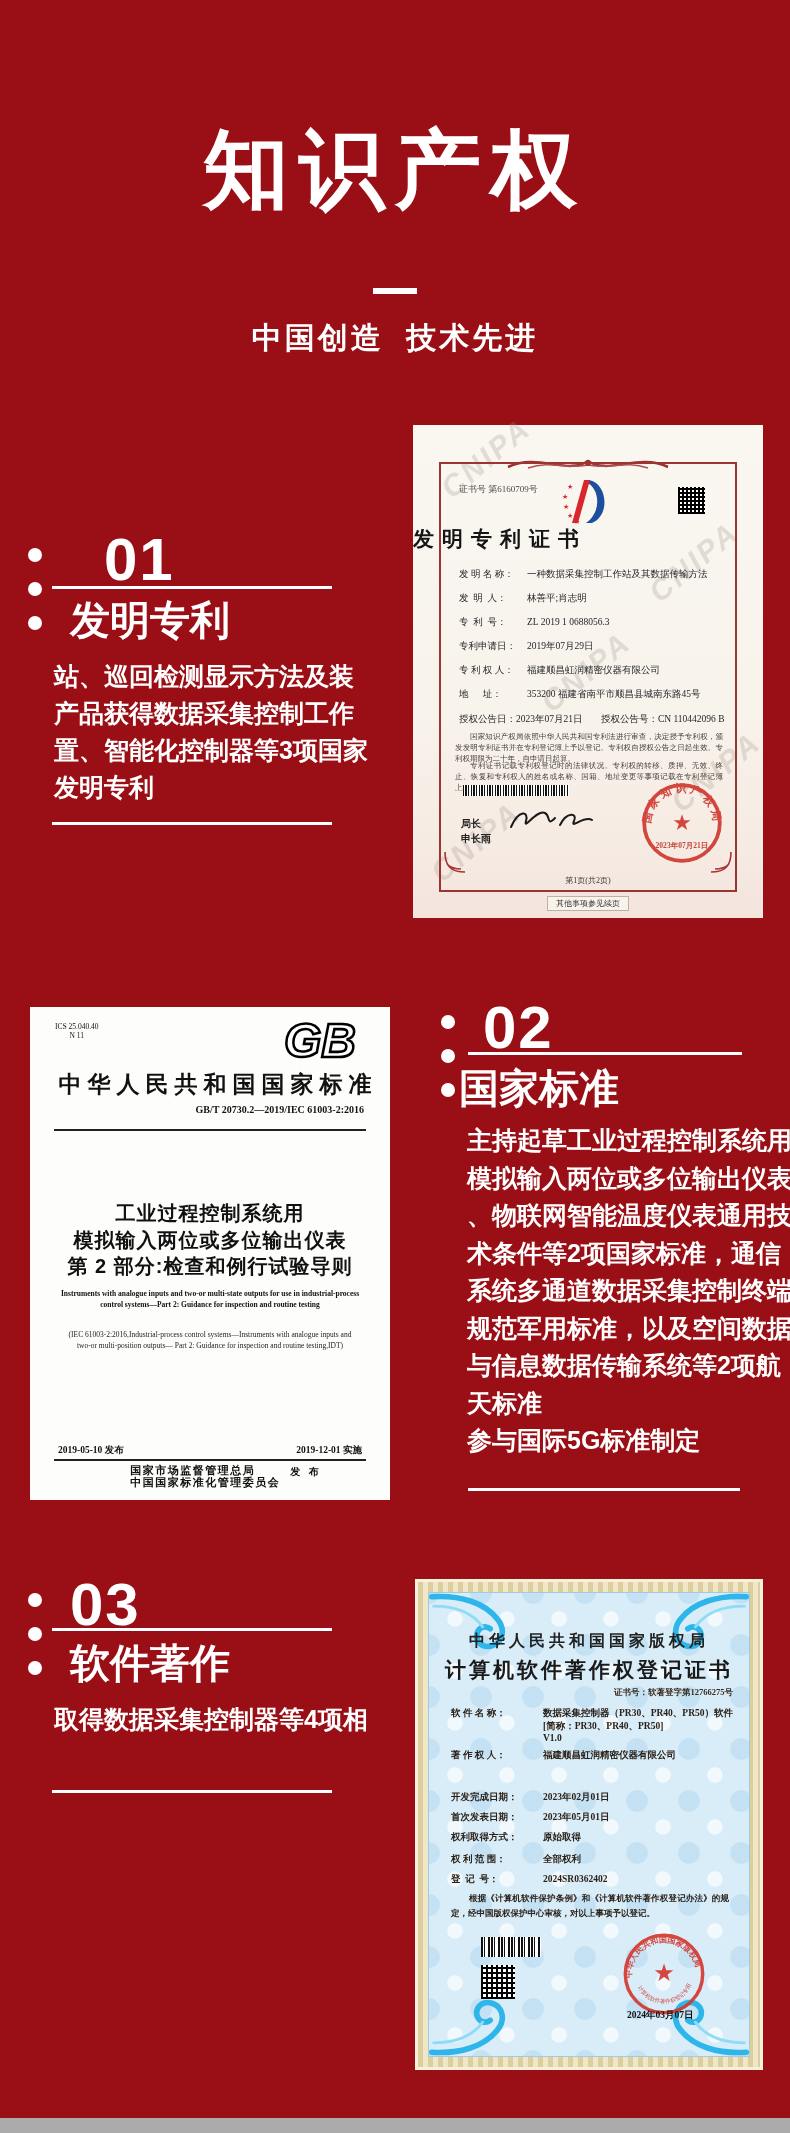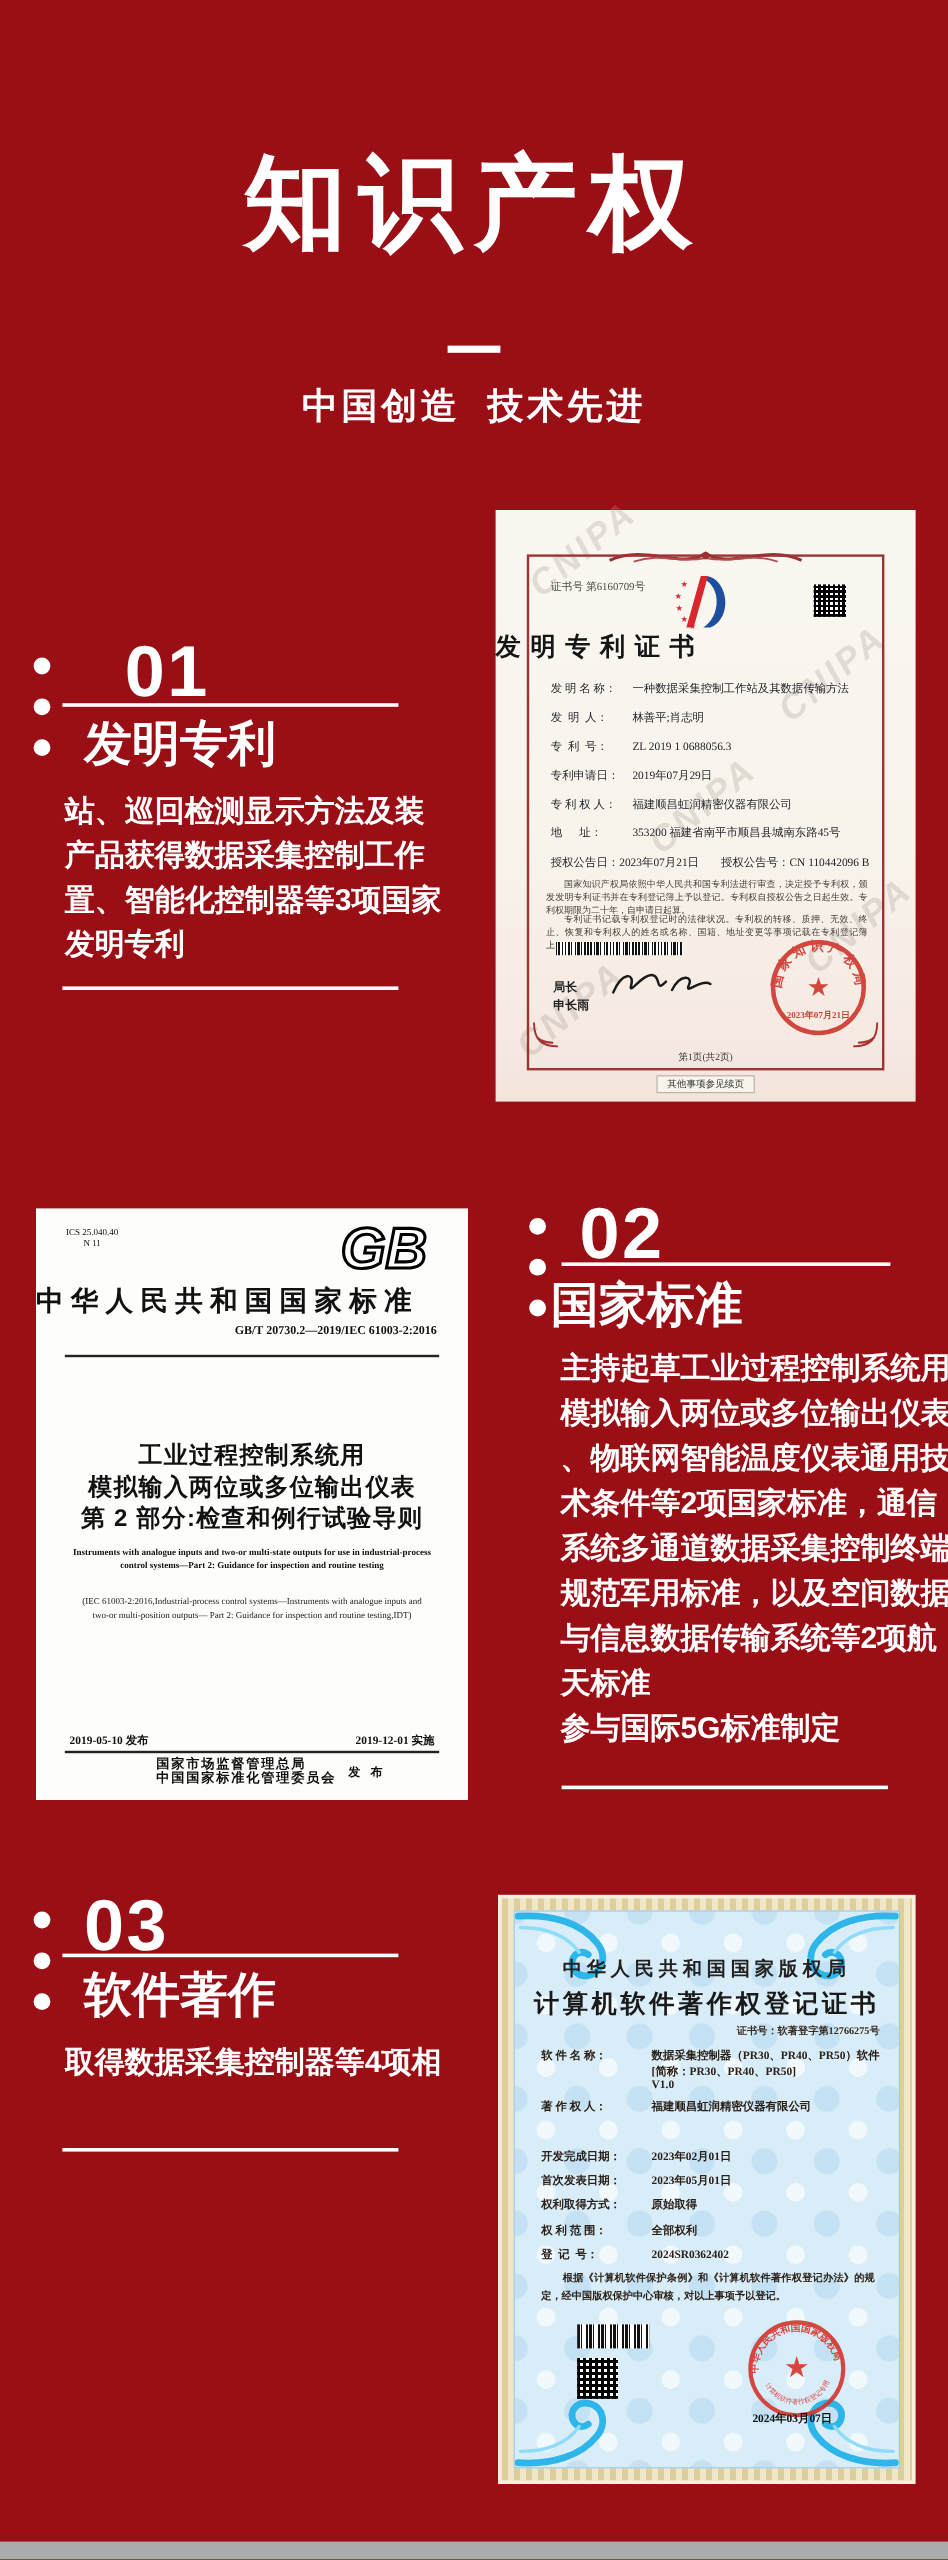--- a/index.html
+++ b/index.html
@@ -44,34 +44,34 @@
   .p-seal{position:absolute;left:227px;top:356px;width:84px;height:84px;opacity:.92;}
   .p-page{position:absolute;left:0;right:0;top:450px;text-align:center;font-size:8px;color:#333;}
   .p-foot{position:absolute;left:50%;transform:translateX(-50%);top:471px;font-size:8px;color:#333;
           border:1px solid #b9b2a6;padding:1px 8px;background:#f8f4ec;white-space:nowrap;}
 
   
   .gb{left:30px;top:1007px;width:360px;height:493px;background:#fdfdfb;
       font-family:"Liberation Serif",serif;color:#111;}
   .gb-ics{position:absolute;left:25px;top:15px;font-size:7.5px;font-weight:400;line-height:9px;text-align:center;}
   .gb-logo{position:absolute;right:28px;top:6px;}
-  .gb-head{position:absolute;left:0;right:0;top:62px;font-size:23px;font-weight:700;
-           letter-spacing:6px;}
+  .gb-head{position:absolute;left:0;right:0;top:62px;text-align:center;font-size:23px;font-weight:700;
+           letter-spacing:6px;padding-left:16px;}
   .gb-no{position:absolute;right:26px;top:97px;font-size:10px;font-weight:700;}
   .gb-rule1{position:absolute;left:24px;right:24px;top:122px;height:1.5px;background:#222;}
   .gb-title{position:absolute;left:0;right:0;top:193px;text-align:center;font-size:20px;font-weight:700;
             line-height:26.5px;font-family:"Liberation Sans",sans-serif;letter-spacing:1px;}
   .gb-en{position:absolute;left:25px;width:310px;top:281px;font-size:7.5px;font-weight:700;
          line-height:11px;text-align:center;}
   .gb-iec{position:absolute;left:35px;width:290px;top:322px;font-size:7.5px;line-height:11px;
           text-align:center;color:#222;}
   .gb-issue{position:absolute;left:28px;right:28px;top:437px;font-size:9.5px;font-weight:700;}
   .gb-rule2{position:absolute;left:24px;right:24px;top:452px;height:1.5px;background:#222;}
   .gb-issuers{position:absolute;left:0;right:0;top:458px;display:flex;justify-content:center;
-              gap:10px;align-items:center;padding-left:32px;}
+              gap:10px;align-items:flex-start;padding-left:32px;}
   .gb-issuers .names{font-size:11px;font-weight:700;line-height:11.5px;letter-spacing:1.5px;text-align:justify;}
   .gb-issuers .fab{font-size:10px;font-weight:700;letter-spacing:3px;}
 
   
   .cc{left:415px;top:1579px;width:348px;height:491px;background:#f6f1dd;
       font-family:"Liberation Serif",serif;}
   .cc-chain{position:absolute;inset:3px;background:
       repeating-linear-gradient(90deg,#dccf9d 0 5px,#efe7c8 5px 10px);}
   .cc-inner{position:absolute;inset:13px;border:1px solid #a3cade;background-color:#d9edf9;
       background-image:radial-gradient(circle,rgba(255,255,255,.65) 20%,rgba(217,237,249,0) 22%),

